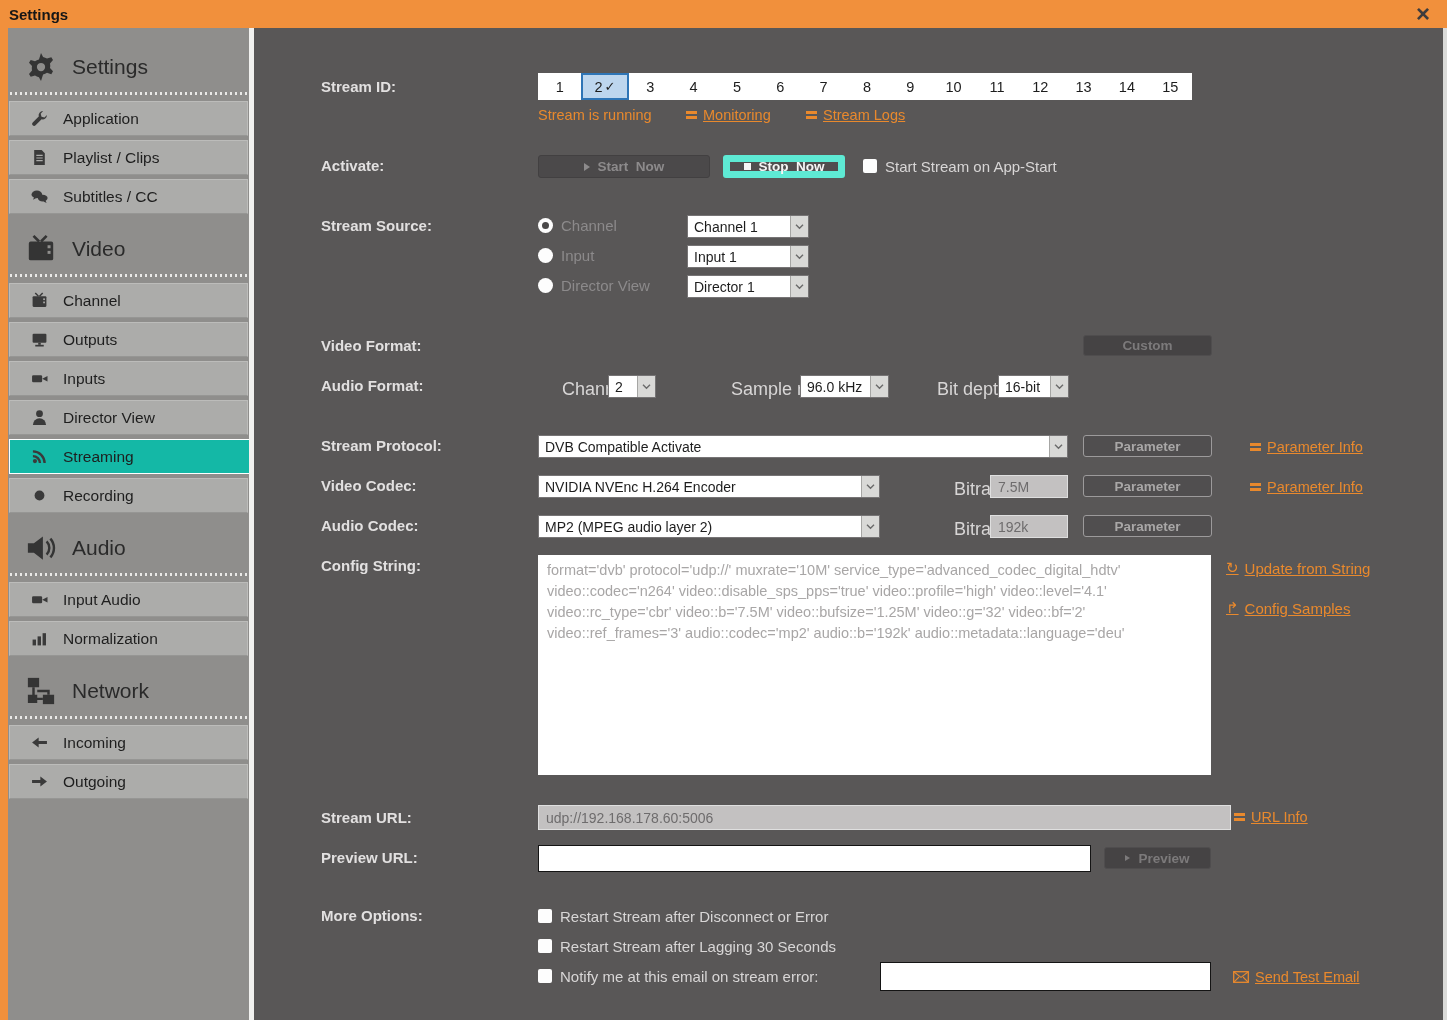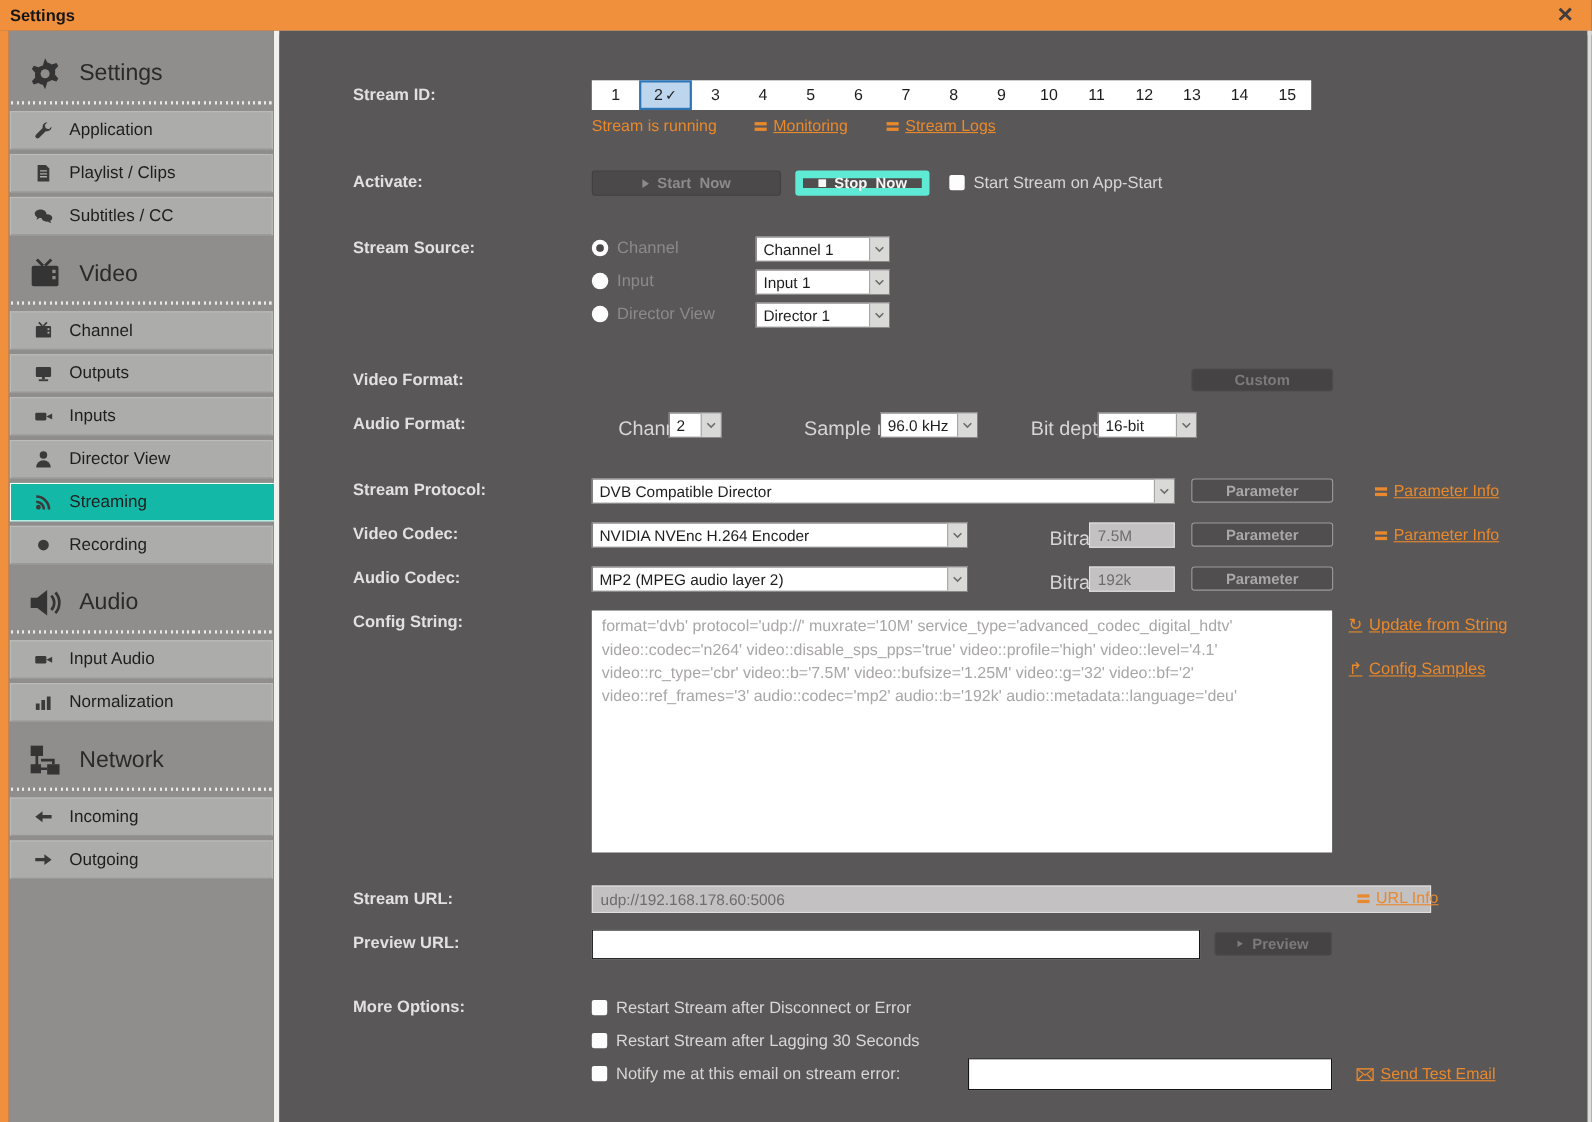--- a/index.html
+++ b/index.html
@@ -378,32 +378,32 @@
   <span class="slabel" style="left:453px;top:351px;">Sample rate:</span>
   <div class="dd" style="left:546px;top:347px;width:89px;">
     <span class="dd-text">96.0 kHz</span>
     <span class="dd-btn">
         <svg viewBox="0 0 10 8">
           <polyline points="1,2 5,6 9,2"></polyline>
         </svg>
       </span>
   </div>
   <span class="slabel" style="left:659px;top:351px;">Bit depth:</span>
-  <div class="dd" style="left:744px;top:347px;width:90px;">
+  <div class="dd" style="left:744px;top:347px;width:71px;">
     <span class="dd-text">16-bit</span>
     <span class="dd-btn">
         <svg viewBox="0 0 10 8">
           <polyline points="1,2 5,6 9,2"></polyline>
         </svg>
       </span>
   </div>
 
   <div class="flabel" style="top:409px;">Stream Protocol:</div>
   <div class="dd" style="left:284px;top:407px;width:530px;">
-    <span class="dd-text">DVB Compatible Director</span>
+    <span class="dd-text">DVB Compatible Activate</span>
     <span class="dd-btn">
         <svg viewBox="0 0 10 8">
           <polyline points="1,2 5,6 9,2"></polyline>
         </svg>
       </span>
   </div>
   <div class="btn btn-gray" style="left:829px;top:407px;width:129px;height:22px;">
       <span>Parameter</span>
     </div>
   <span class="olink" style="position:absolute;left:996px;top:411px;">
@@ -450,21 +450,21 @@
   <span class="olink" style="position:absolute;left:972px;top:531px;font-size:15px;">
       <span class="glyph" style="text-decoration:none;">↻</span>
       <span>Update from String</span>
     </span>
   <span class="olink" style="position:absolute;left:972px;top:571px;font-size:15px;">
       <span class="glyph" style="text-decoration:none;">↱</span>
       <span>Config Samples</span>
     </span>
 
   <div class="flabel" style="top:781px;">Stream URL:</div>
-  <div class="inp-disabled" style="left:284px;top:777px;width:763px;height:25px;">udp://192.168.178.60:5006</div>
+  <div class="inp-disabled" style="left:284px;top:777px;width:693px;height:25px;">udp://192.168.178.60:5006</div>
   <span class="olink" style="position:absolute;left:980px;top:781px;">
       <span class="eqicon"></span>
       <span>URL Info</span>
     </span>
 
   <div class="flabel" style="top:821px;">Preview URL:</div>
   <input class="inp" style="left: 284px; top: 817px; width: 553px; height: 27px;" value="">
   <div class="btn btn-dark" style="left:850px;top:819px;width:107px;height:22px;">
       <span class="tri" style="border-left-width:5px;border-top-width:3.5px;border-bottom-width:3.5px;"></span>
       <span>Preview</span>

